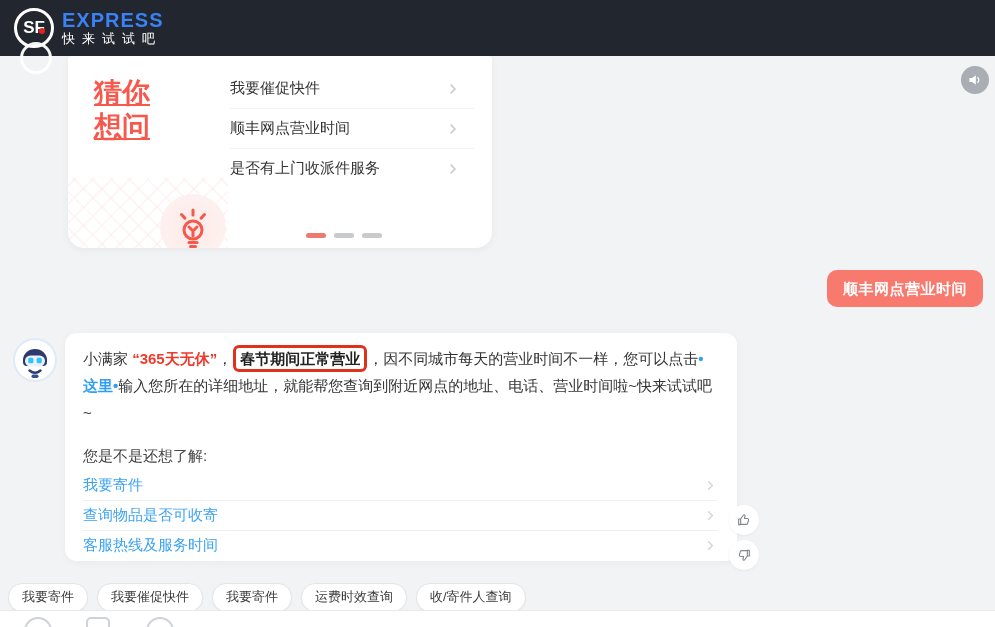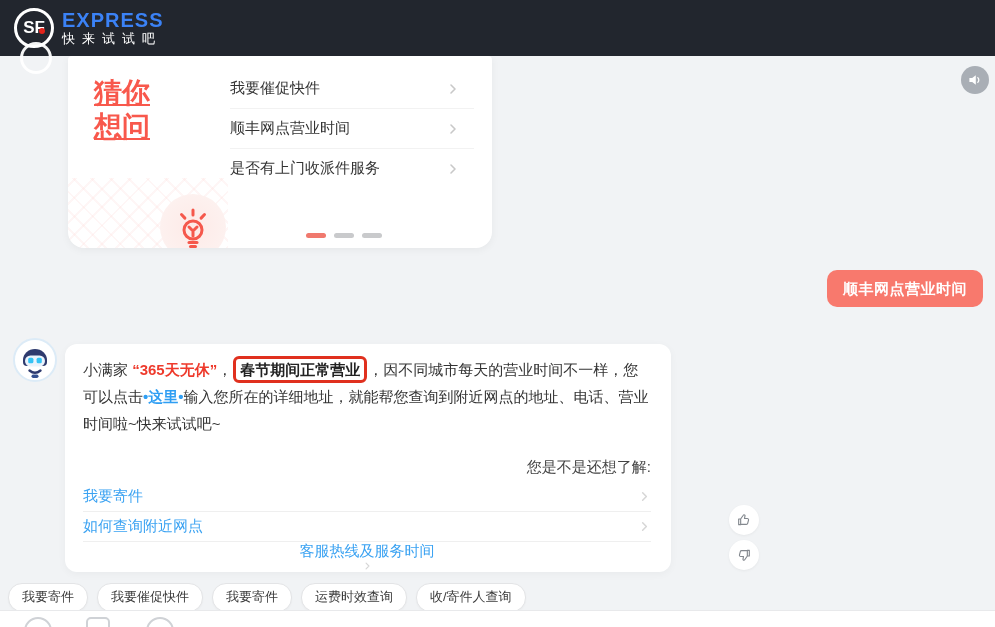--- a/index.html
+++ b/index.html
@@ -76,40 +76,40 @@
   
   .user-row{position:absolute;right:12px;top:270px;}
   .user-bubble{
     background:#f8796d;color:#fff;font-weight:bold;font-size:15px;
     height:37px;line-height:37px;padding:0 16px;border-radius:10px;
     letter-spacing:.5px;
   }
   
   .bot-avatar{position:absolute;left:13px;top:338px;width:44px;height:44px;}
   .bot-card{
-    position:absolute;left:65px;top:344px;width:606px;height:228px;background:#fff;
+    position:absolute;left:65px;top:333px;width:672px;height:228px;background:#fff;
     border-radius:12px;box-sizing:border-box;padding:12px 20px 0 18px;
     box-shadow:0 2px 8px rgba(0,0,0,.04);
   }
   .msg-p{font-size:15px;line-height:27px;color:#333;word-break:break-all;}
   .red-strong{color:#ee3a2c;font-weight:bold;}
   .boxed{
     display:inline-block;font-weight:bold;color:#222;
     border:3px solid #e0301e;border-radius:6px;padding:0 4px;margin:0 1px;
     line-height:21px;
   }
   .blue-link{color:#2f9ef3;font-weight:bold;cursor:pointer;}
   .blue-dot{color:#2f9ef3;font-weight:bold;}
-  .follow-label{font-size:15px;color:#444;margin-top:21px;text-align:right;}
+  .follow-label{font-size:15px;color:#444;margin-top:21px;}
   .rel-list{margin-top:5px;}
   .rel-item{
     height:29px;display:flex;align-items:center;justify-content:space-between;
     border-bottom:1px solid #efefef;cursor:pointer;
   }
-  .rel-item:last-child{border-bottom:none;flex-direction:column;}
+  .rel-item:last-child{border-bottom:none;}
   .rel-item .r-label{font-size:15px;color:#3aa2f2;}
   
   .feedback{position:absolute;left:729px;top:505px;display:flex;flex-direction:column;gap:5px;}
   .fb-btn{
     width:30px;height:30px;border-radius:50%;background:#fff;
     display:flex;align-items:center;justify-content:center;cursor:pointer;
     box-shadow:0 1px 3px rgba(0,0,0,.05);
   }
   
   .chips{position:absolute;left:8px;top:583px;display:flex;gap:9px;}
@@ -218,21 +218,21 @@
   </div>
   <div class="follow-label">您是不是还想了解:</div>
   <div class="rel-list">
     <div class="rel-item">
       <span class="r-label">我要寄件</span>
       <svg width="13" height="13" viewBox="0 0 14 14">
           <path d="M5 3l4 4-4 4" fill="none" stroke="#d6d6d6" stroke-width="1.6" stroke-linecap="round" stroke-linejoin="round"></path>
         </svg>
     </div>
     <div class="rel-item">
-      <span class="r-label">如何查询附近网点</span>
+      <span class="r-label">查询物品是否可收寄</span>
       <svg width="13" height="13" viewBox="0 0 14 14">
           <path d="M5 3l4 4-4 4" fill="none" stroke="#d6d6d6" stroke-width="1.6" stroke-linecap="round" stroke-linejoin="round"></path>
         </svg>
     </div>
     <div class="rel-item">
       <span class="r-label">客服热线及服务时间</span>
       <svg width="13" height="13" viewBox="0 0 14 14">
           <path d="M5 3l4 4-4 4" fill="none" stroke="#d6d6d6" stroke-width="1.6" stroke-linecap="round" stroke-linejoin="round"></path>
         </svg>
     </div>

